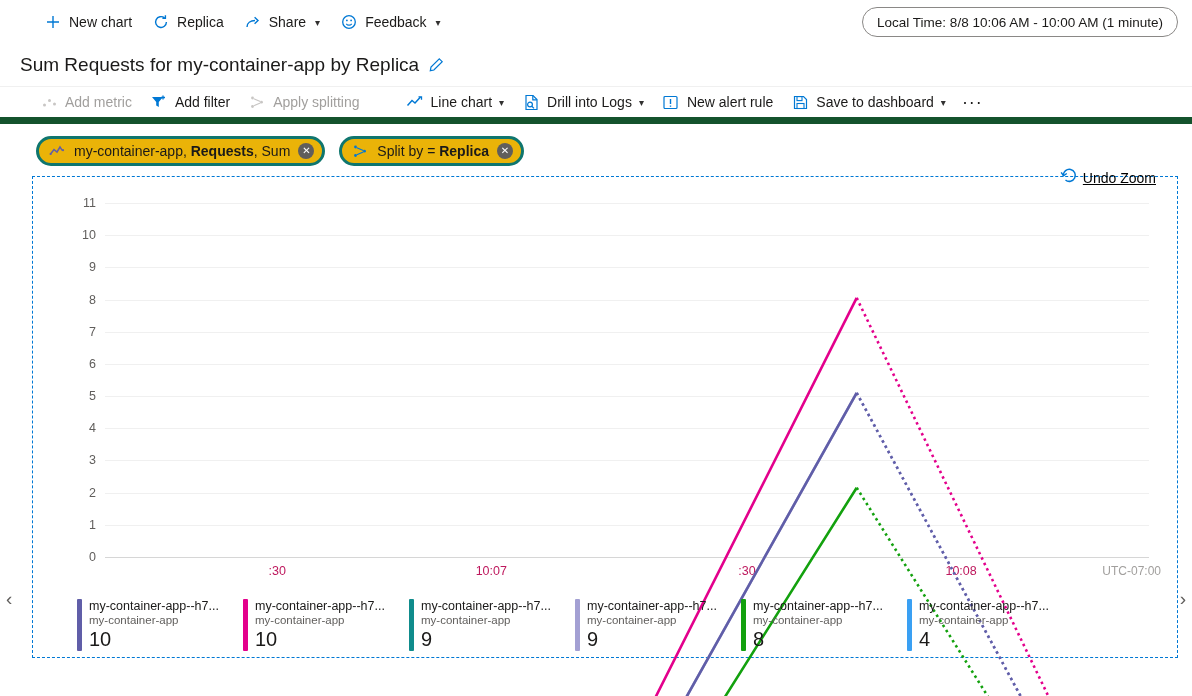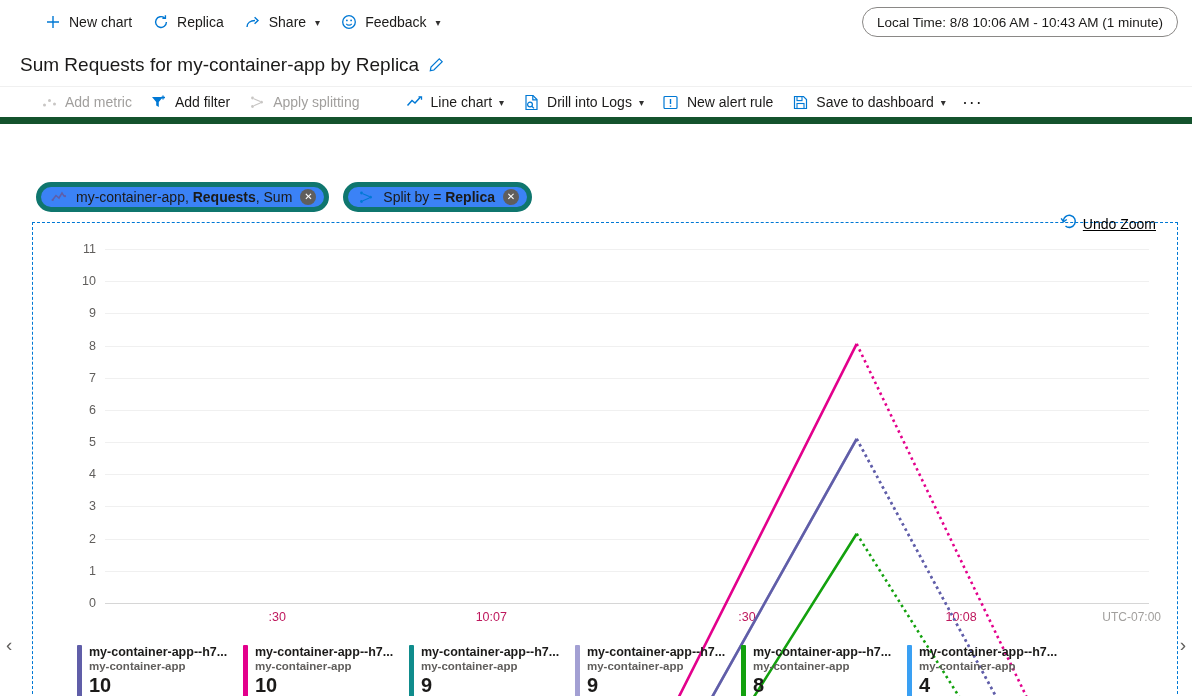--- a/index.html
+++ b/index.html
@@ -89,22 +89,22 @@
   .tool.disabled .ico { color: #c8c6c4; }
   .tool .chev { font-size: 10px; color: #323130; }
   .toolsep { width: 26px; }
   .ellipsis { font-size: 18px; letter-spacing: 1px; color: #1b1a19; padding: 0 6px; cursor: pointer; }
 
   
   .chiprow { display: flex; align-items: center; gap: 14px; padding: 12px 0 10px 36px; }
   .chip {
     display: flex; align-items: center; gap: 8px;
     height: 30px; padding: 0 8px 0 10px;
-    border: 5px solid #0f766e; border-radius: 16px;
-    background: #3b82f6; font-size: 14px; cursor: pointer; white-space: nowrap; margin-top: 46px;
+    border: 3px solid #0f766e; border-radius: 16px;
+    background: #eab308; font-size: 14px; cursor: pointer; white-space: nowrap;
   }
   .chip .ico { width: 17px; height: 17px; display: inline-flex; align-items: center; justify-content: center; }
   .chip b { font-weight: 700; }
   .chipclose {
     width: 16px; height: 16px; border-radius: 50%;
     background: #605e5c; color: #fff;
     display: inline-flex; align-items: center; justify-content: center;
     font-size: 10px; line-height: 1; cursor: pointer;
   }
 
@@ -145,21 +145,21 @@
   svg.series { position: absolute; inset: 0; overflow: visible; }
 
   
   .legend {
     position: absolute;
     left: 44px; bottom: 6px; right: 14px;
     display: flex; gap: 0;
   }
   .legitem { display: flex; gap: 7px; width: 166px; cursor: pointer; }
   .legbar { width: 5px; border-radius: 1px; flex: 0 0 5px; }
-  .legtxt { display: flex; flex-direction: column; gap: 1px; overflow: hidden; font-weight: bold; }
+  .legtxt { display: flex; flex-direction: column; gap: 1px; overflow: hidden; }
   .legname { font-size: 12.5px; color: #1b1a19; white-space: nowrap; overflow: hidden; text-overflow: ellipsis; }
   .legsub { font-size: 11.5px; color: #605e5c; white-space: nowrap; overflow: hidden; }
   .legval { font-size: 20px; color: #1b1a19; line-height: 1.15; margin-top: 1px; }
 
   
   .pager {
     position: absolute; top: 412px;
     font-size: 19px; color: #605e5c; cursor: pointer;
     user-select: none;
   }
@@ -208,21 +208,21 @@
           <circle cx="5.9" cy="6.4" r="0.9" fill="currentColor"></circle>
           <circle cx="10.1" cy="6.4" r="0.9" fill="currentColor"></circle>
           <path d="M5.3 9.8c.7.9 1.6 1.4 2.7 1.4s2-.5 2.7-1.4" stroke="currentColor" stroke-width="1.2" fill="none"></path>
         </svg>
     </span>
     <span>Feedback</span>
     <span class="chev">▾</span>
   </div>
 
   <div class="timepill">
-    <span>Local Time: 8/8 10:06 AM - 10:43 AM (1 minute)</span>
+    <span>Local Time: 8/8 10:06 AM - 10:00 AM (1 minute)</span>
   </div>
 </div>
 
 <div class="titlerow">
   <span class="title">Sum Requests for my-container-app by Replica</span>
   <span class="pencil">
     <svg width="16" height="16" viewBox="0 0 16 16">
         <path d="M11.3 1.8l2.9 2.9-8.3 8.3-3.6.7.7-3.6z" stroke="currentColor" stroke-width="1.2" fill="none"></path>
       </svg>
   </span>

